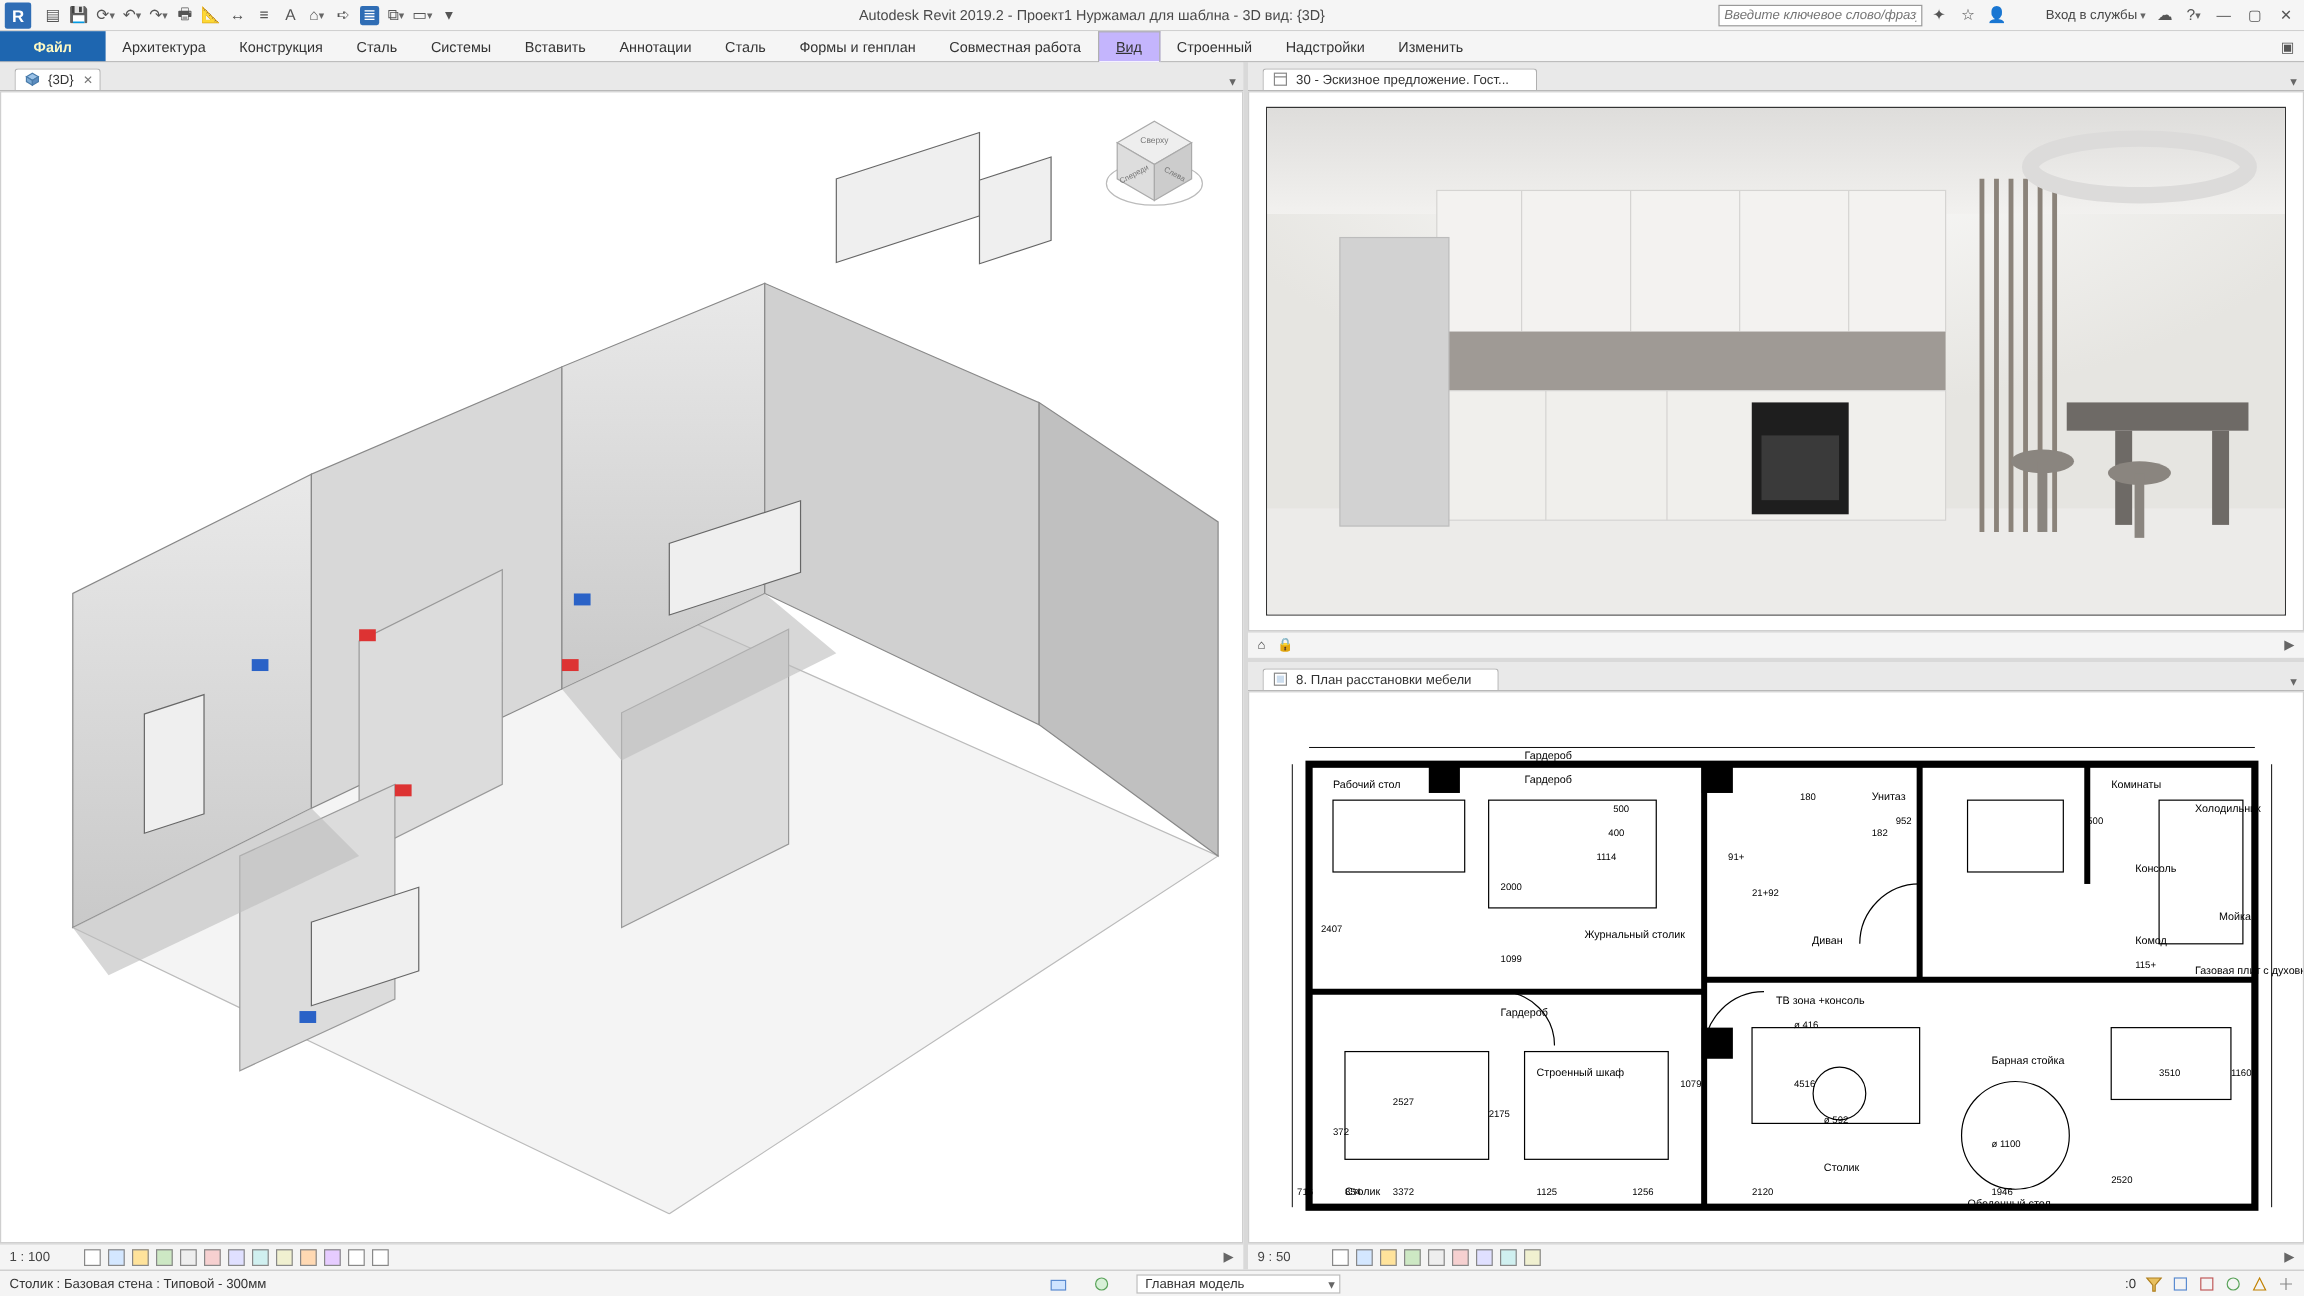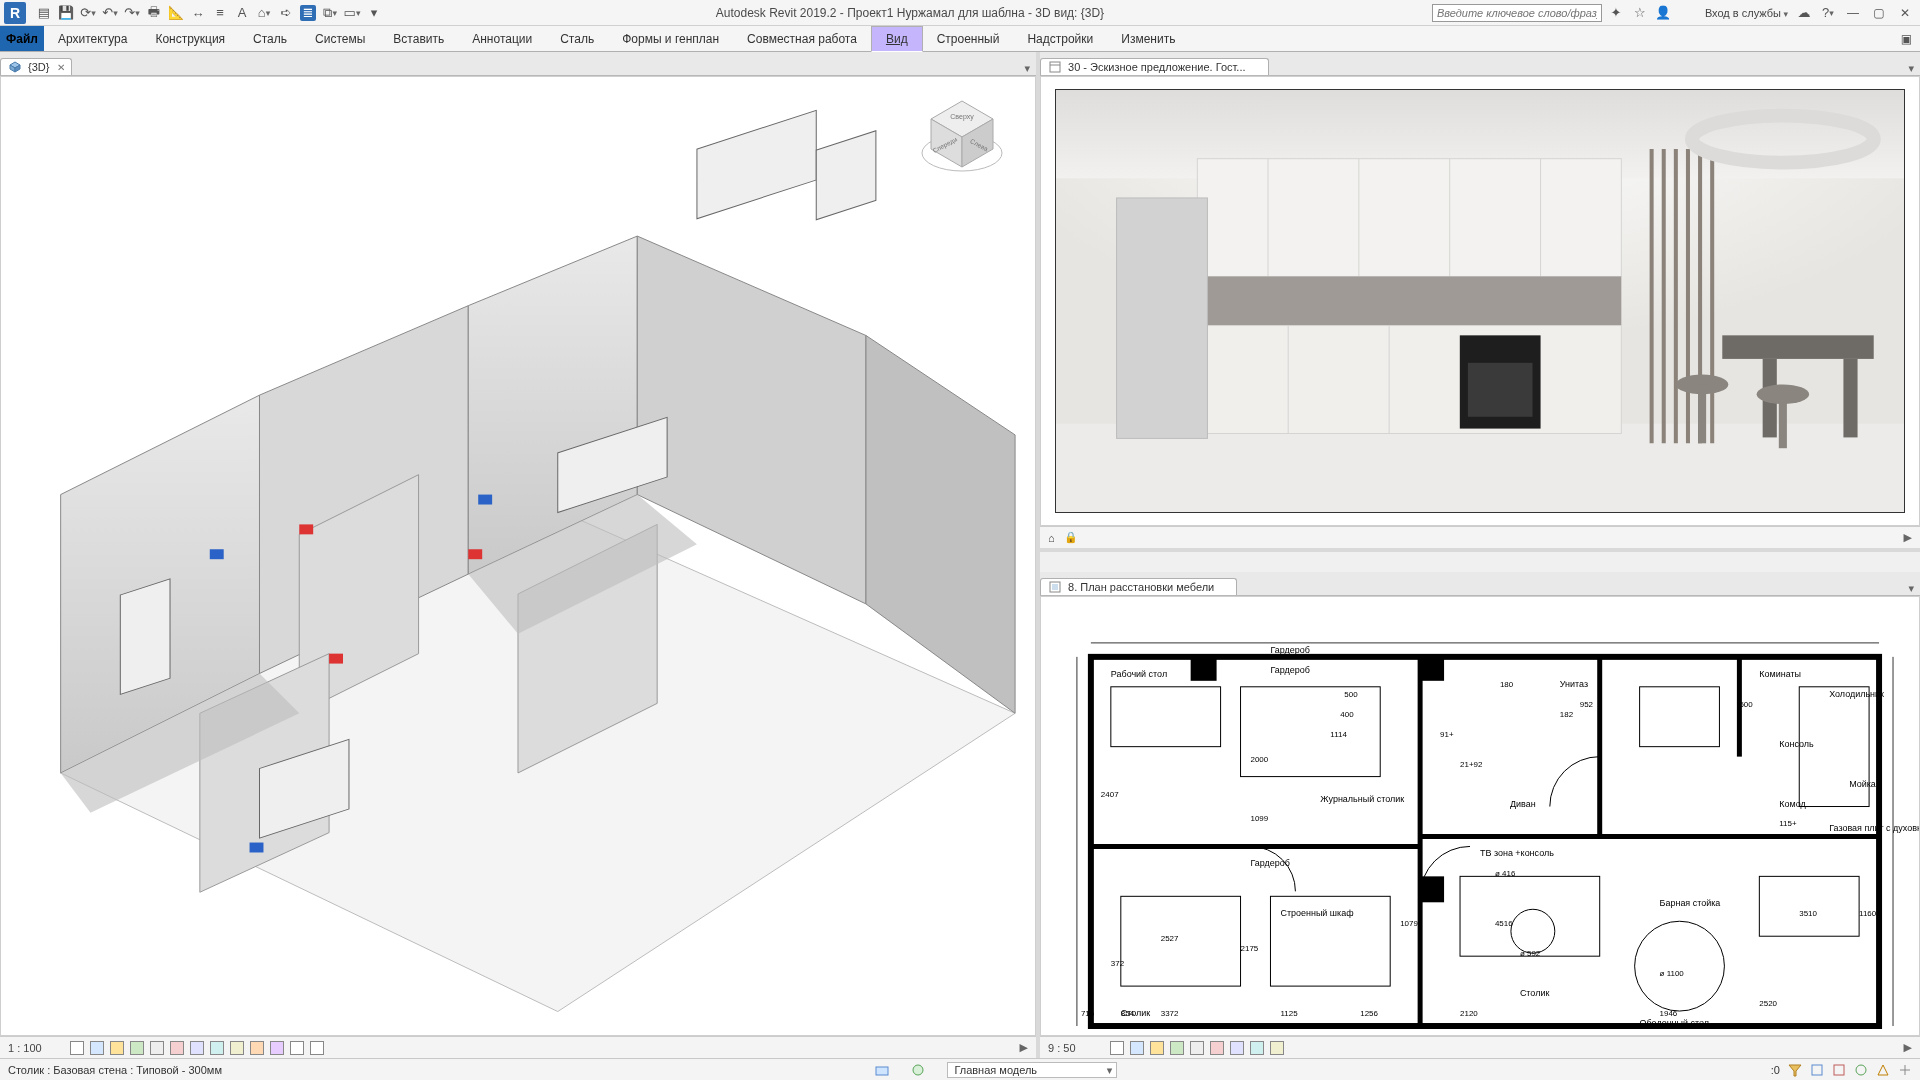--- a/index.html
+++ b/index.html
@@ -28,38 +28,38 @@
 .titlebar-right{display:flex;align-items:center;gap:8px;padding:0 6px;}
 .titlebar-right .txt{font-size:11px;color:#444;padding-left:25px;}
 .win-btn{width:18px;text-align:center;color:#555;font-size:12px;cursor:pointer;}
 
 
 .ribbon {
   height:26px;background:#f5f5f5;display:flex;align-items:stretch;
   border-bottom:1px solid #b0b0b0;font-size:12px;
 }
 .ribbon .file-tab{
-  background:#1e66b0;color:#000000;padding:0 6px;display:flex;align-items:center;
+  background:#1e66b0;color:#fef9c3;padding:0 28px;display:flex;align-items:center;
   font-weight:bold;cursor:pointer;
 }
 .ribbon .tab{padding:0 14px;display:flex;align-items:center;color:#333;cursor:pointer;}
 .ribbon .tab.active{background:#c4b5fd;border:1px solid #b0b0b0;border-bottom:1px solid #fff;margin-bottom:-1px;text-decoration:underline;}
 .ribbon .collapse{margin-left:auto;padding:0 8px;display:flex;align-items:center;color:#555;cursor:pointer;}
 
 
 .workspace{position:absolute;top:52px;left:0;right:0;bottom:22px;display:flex;}
 .left-pane{width:1040px;display:flex;flex-direction:column;border-right:4px solid #d9d9d9;}
-.right-pane{flex:1;display:flex;flex-direction:column;gap:20px;}
+.right-pane{flex:1;display:flex;flex-direction:column;}
 
 
 .view-tabs{height:24px;background:#e9e9e9;display:flex;align-items:flex-end;border-bottom:1px solid #b8b8b8;}
 .view-tab{
   background:#fff;border:1px solid #b0b0b0;border-bottom:none;
   padding:2px 22px 2px 8px;font-size:11px;color:#333;position:relative;
-  border-radius:3px 3px 0 0;margin-left:0;cursor:pointer;
+  border-radius:3px 3px 0 0;margin-left:12px;cursor:pointer;
 }
 .view-tab .cube{width:12px;height:12px;display:inline-block;margin-right:4px;vertical-align:-2px;}
 .view-tab .close{position:absolute;right:6px;top:3px;font-size:10px;color:#777;}
 .view-opts{margin-left:auto;padding:0 6px;color:#666;font-size:11px;cursor:pointer;}
 
 
 .viewport{flex:1;background:#fff;position:relative;overflow:hidden;border:1px solid #cfcfcf;}
 .viewport .placeholder-3d{position:absolute;inset:0;}
 .navcube{position:absolute;top:18px;right:30px;width:86px;height:86px;}
 .view-controls{

